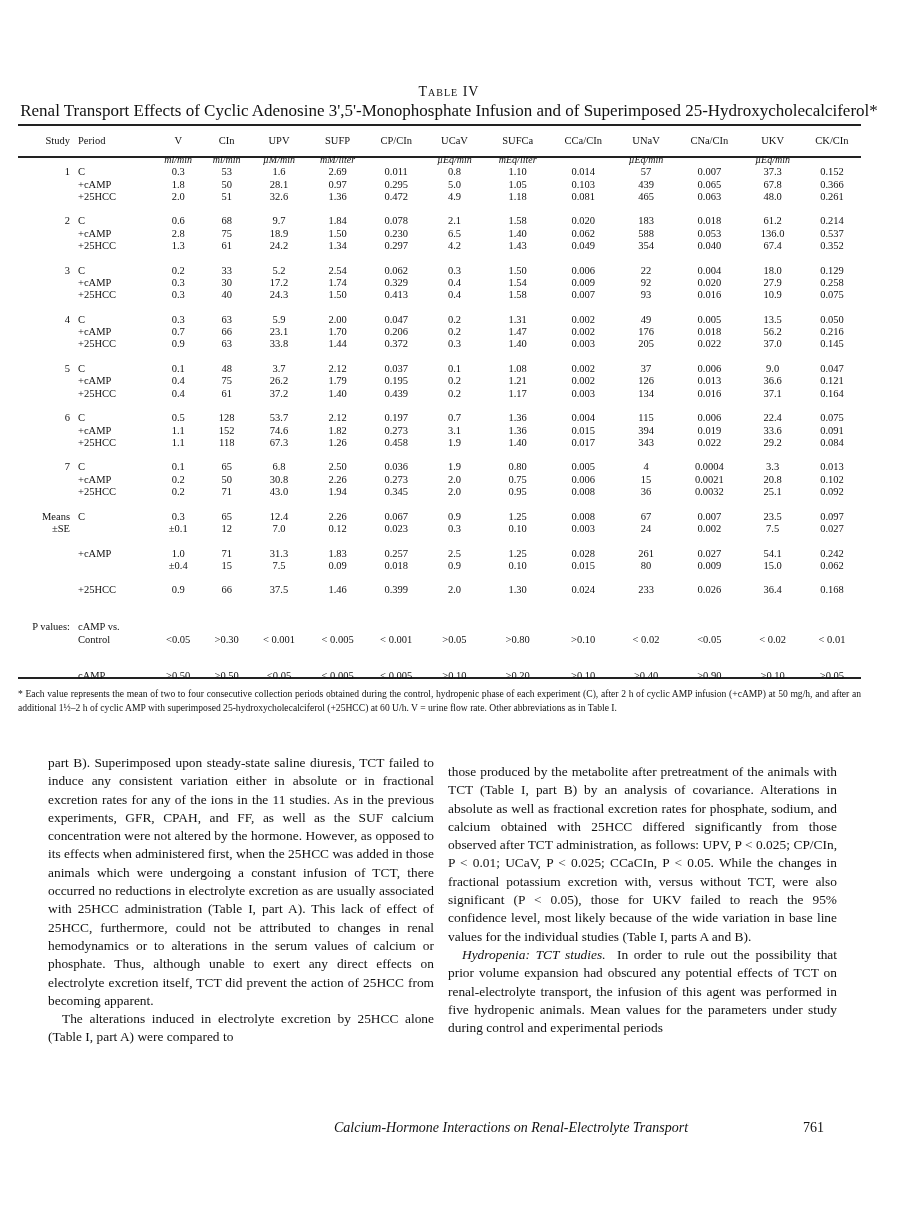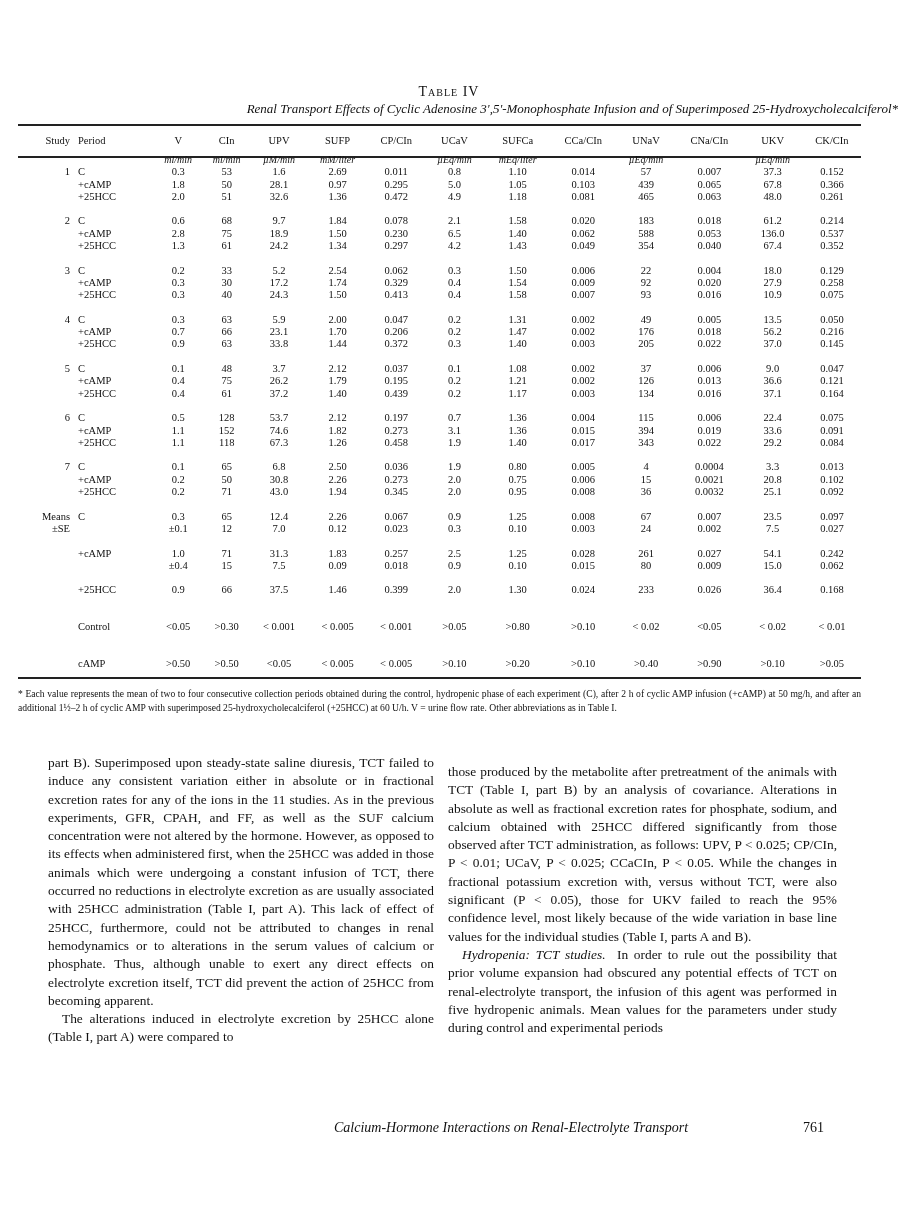--- a/index.html
+++ b/index.html
@@ -1,19 +1,19 @@
 <!DOCTYPE html>
 <html><head>
 <meta charset="utf-8">
 <style>
   html, body { margin:0; padding:0; background:#fff; }
   body { width:898px; height:1228px; position:relative; font-family:"Liberation Serif","DejaVu Serif",serif; color:#111; overflow:hidden; }
   .page { position:absolute; left:0; top:0; width:898px; height:1228px; }
   .table-title { position:absolute; top:84px; left:0; width:898px; text-align:center; font-size:14px; letter-spacing:1px; font-variant:small-caps; }
-  .table-caption { position:absolute; top:101px; left:0; width:898px; text-align:right; font-size:13px; font-style:italic; }
+  .table-caption { position:absolute; top:101px; left:0; width:898px; text-align:center; font-size:17px; }
   .rule { position:absolute; left:18px; width:843px; background:#222; }
   table.data { position:absolute; left:18px; top:128px; width:843px; border-collapse:collapse; font-size:10.5px; }
   table.data td, table.data th { padding:0; height:12.3px; line-height:12.3px; white-space:nowrap; font-weight:normal; }
   table.data th { height:26px; font-size:10.5px; }
   .c-study { width:52px; text-align:right; }
   .c-period { width:76px; text-align:left; padding-left:8px !important; }
   .num { text-align:center; }
   .units td { font-style:italic; font-weight:bold; font-size:10px; height:16px; }
   .gap td { height:5px; }
   .ptall td { height:14px; }
@@ -516,20 +516,36 @@
           <td class="num">36.4</td>
           <td class="num">0.168</td>
         </tr>
         <tr class="gap">
           <td colspan="14"></td>
         </tr>
         <tr class="gap">
           <td colspan="14"></td>
         </tr>
         <tr class="ptall">
+          <td class="c-study" style="font-style: normal;">P values:</td>
+          <td class="c-period">cAMP vs.</td>
+          <td class="num"></td>
+          <td class="num"></td>
+          <td class="num"></td>
+          <td class="num"></td>
+          <td class="num"></td>
+          <td class="num"></td>
+          <td class="num"></td>
+          <td class="num"></td>
+          <td class="num"></td>
+          <td class="num"></td>
+          <td class="num"></td>
+          <td class="num"></td>
+        </tr>
+        <tr class="ptall">
           <td class="c-study"></td>
           <td class="c-period" style="padding-left: 18px;">Control</td>
           <td class="num">&lt;0.05</td>
           <td class="num">&gt;0.30</td>
           <td class="num">&lt; 0.001</td>
           <td class="num">&lt; 0.005</td>
           <td class="num">&lt; 0.001</td>
           <td class="num">&gt;0.05</td>
           <td class="num">&gt;0.80</td>
           <td class="num">&gt;0.10</td>

